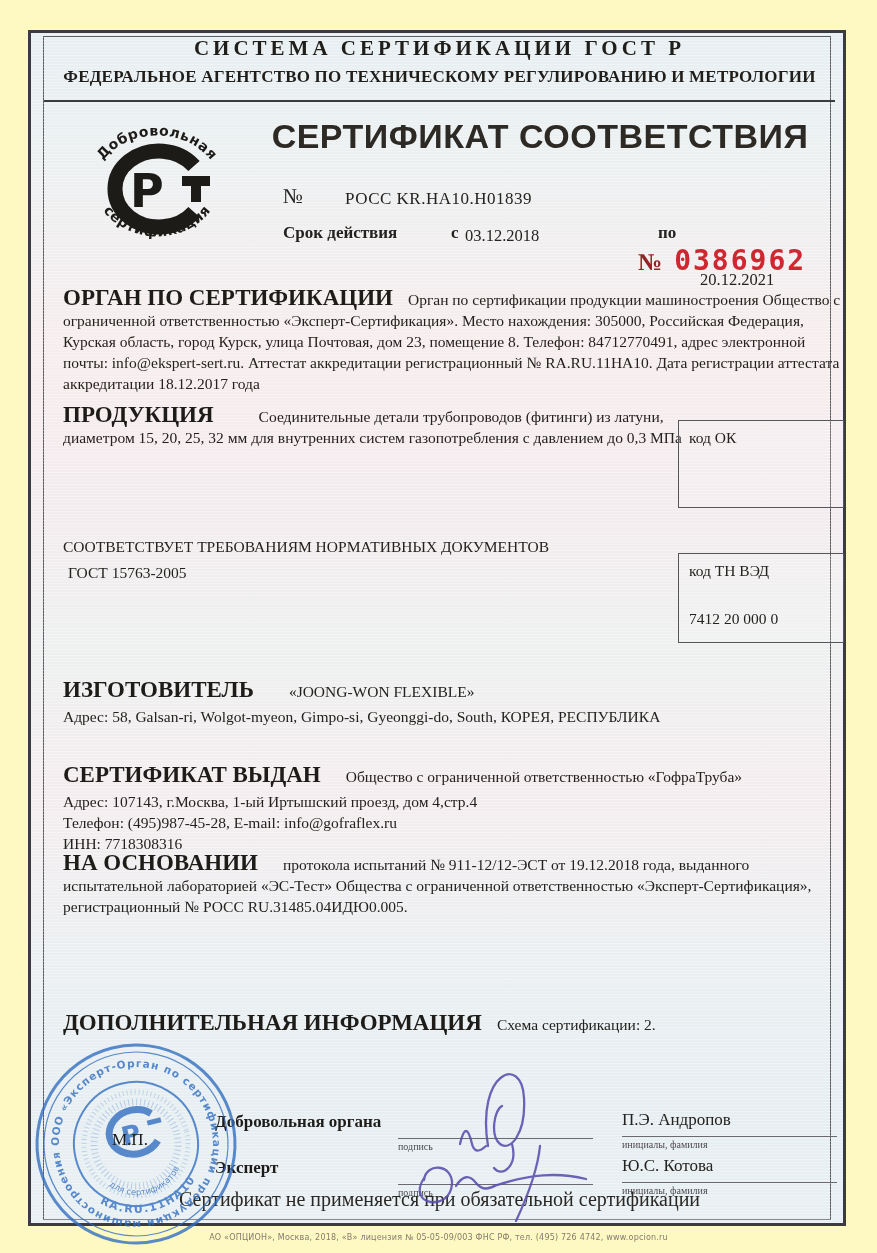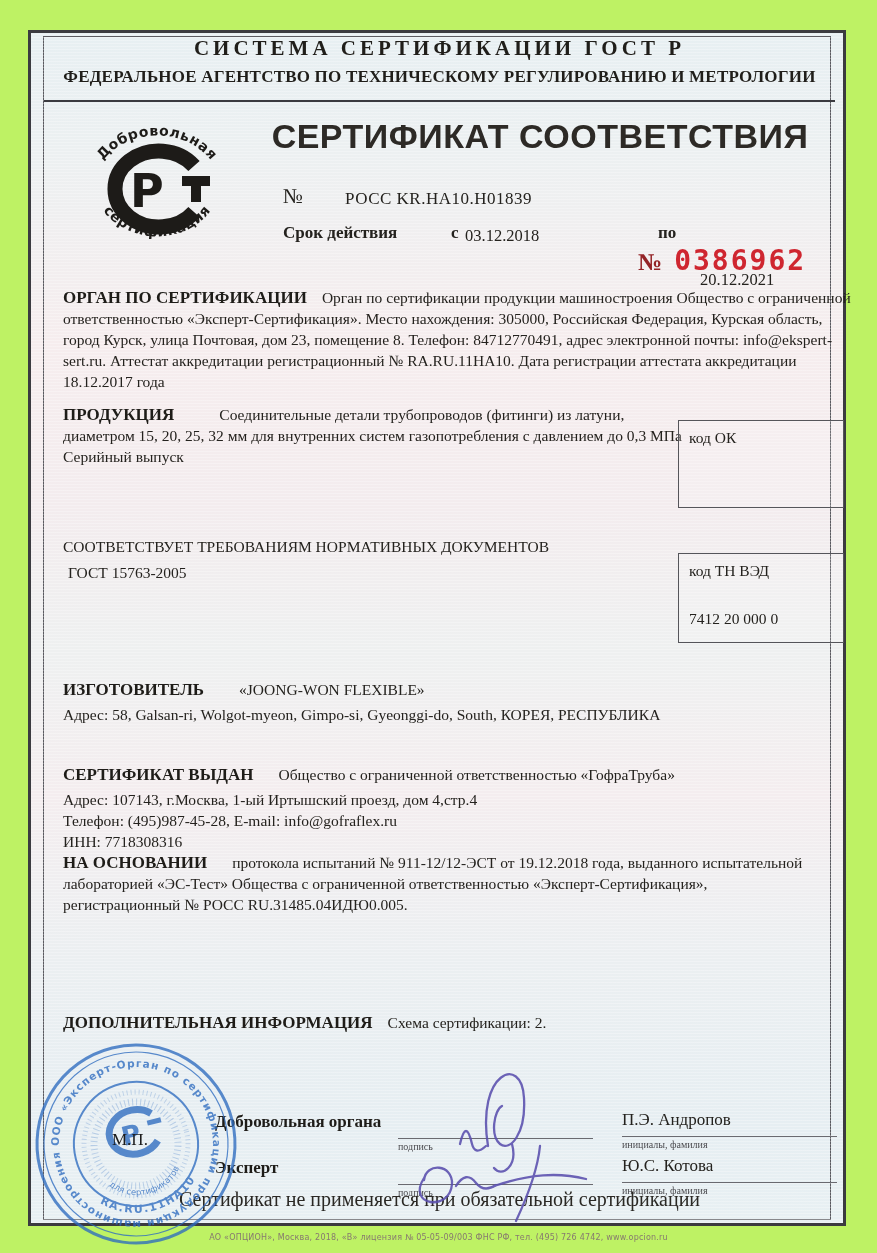--- a/index.html
+++ b/index.html
@@ -1,16 +1,16 @@
 <!DOCTYPE html>
 <html><head>
 <meta charset="utf-8">
 <style>
   html,body{margin:0;padding:0;background:#ddd;}
-  .page{position:relative;width:877px;height:1253px;background:#bef264;overflow:hidden;
+  .page{position:relative;width:877px;height:1253px;background:#fef9c3;overflow:hidden;
         font-family:"Liberation Serif",serif;color:#24221e;}
   .outer-frame{position:absolute;left:28px;top:30px;width:812px;height:1190px;
         border:3px solid #3b3b40;
         background:
           linear-gradient(180deg,#e7eff2 0%,#ecf0f1 10%,#f6edee 26%,#f3ecee 40%,
                           #eef0f0 52%,#f4edef 64%,#ebeff1 78%,#e6eef2 92%,#e8f0f3 100%);}
   .outer-frame::after{content:"";position:absolute;inset:0;
         background:repeating-linear-gradient(0deg,rgba(255,255,255,.28) 0 1px,transparent 1px 3px);
         pointer-events:none;}
   .inner-frame{position:absolute;left:12px;right:12px;top:3px;bottom:3px;border:1px solid #5a5a60;}
@@ -28,21 +28,21 @@
   .validity{left:283px;top:223px;font-size:17px;}
   .validity b{font-weight:bold;}
   .v-from{position:absolute;left:182px;top:3px;font-size:16.5px;}
   .v-to-label{position:absolute;left:375px;top:0;font-weight:bold;}
   .v-to{position:absolute;left:417px;top:3px;font-size:16.5px;margin-top:44px;}
   .blank-num{left:638px;top:244px;display:flex;align-items:baseline;gap:12px;}
   .blank-num .nsign{font-size:24px;font-weight:bold;color:#942427;}
   .blank-num .digits{font-family:"DejaVu Sans Mono",monospace;font-size:28px;font-weight:bold;
         color:#cf2630;letter-spacing:2px;}
   .sect{font-size:15.5px;line-height:21px;}
-  .sect .shead{font-weight:bold;font-size:17px;color:#1e1c18;text-align:center;}
+  .sect .shead{font-weight:bold;font-size:23px;color:#1e1c18;text-align:center;}
   .gap15{margin-right:15px;} .gap25{margin-right:25px;} .gap35{margin-right:35px;} .gap45{margin-right:45px;}
   .code-box{border:1.5px solid #55555a;padding:7px 10px;font-size:15.5px;line-height:20px;background:rgba(255,255,255,.12);}
   .code-box .cb-vals{margin-top:10px;}
   .sig-role{font-weight:bold;font-size:17px;color:#1e1c18;}
   .sig-line{border-bottom:1.2px solid #6a6a70;}
   .sig-caption{font-size:10px;color:#4a4a4e;}
   .sig-name{font-size:17px;}
   .disclaimer{left:44px;right:42px;top:1188px;text-align:center;font-size:20px;color:#2a2824;}
   .print-info{left:0;width:877px;top:1233px;text-align:center;font-family:"DejaVu Sans",sans-serif;
         font-size:8px;color:#86796f;letter-spacing:0.2px;}
@@ -99,21 +99,20 @@
     <span class="nsign">№</span>
     <span class="digits">0386962</span>
   </div>
 
   <div class="abs sect" style="left:63px;top:287px;width:790px;">
     <span class="shead gap15">ОРГАН ПО СЕРТИФИКАЦИИ</span><span>Орган по сертификации продукции машиностроения Общество с ограниченной ответственностью «Эксперт-Сертификация». Место нахождения: 305000, Российская Федерация, Курская область, город Курск, улица Почтовая, дом 23, помещение 8. Телефон: 84712770491, адрес электронной почты: info@ekspert-sert.ru. Аттестат аккредитации регистрационный № RA.RU.11НА10. Дата регистрации аттестата аккредитации 18.12.2017 года</span>
   </div>
 
   <div class="abs sect" style="left:63px;top:404px;width:622px;">
     <span class="shead gap45">ПРОДУКЦИЯ</span><span>Соединительные детали трубопроводов (фитинги) из латуни, диаметром 15, 20, 25, 32 мм для внутренних систем газопотребления с давлением до 0,3 МПа</span>
-    <div>Серийный выпуск</div>
   </div>
   <div class="abs code-box" style="left:678px;top:420px;width:144px;height:72px;">
     <div>код ОК</div>
   </div>
 
   <div class="abs sect shead" style="left:63px;top:536px;">СООТВЕТСТВУЕТ ТРЕБОВАНИЯМ НОРМАТИВНЫХ ДОКУМЕНТОВ</div>
   <div class="abs sect" style="left:68px;top:562px;">ГОСТ 15763-2005</div>
   <div class="abs code-box" style="left:678px;top:553px;width:144px;height:74px;">
     <div>код ТН ВЭД</div>
     <div class="cb-vals" style="margin-top:28px;">

